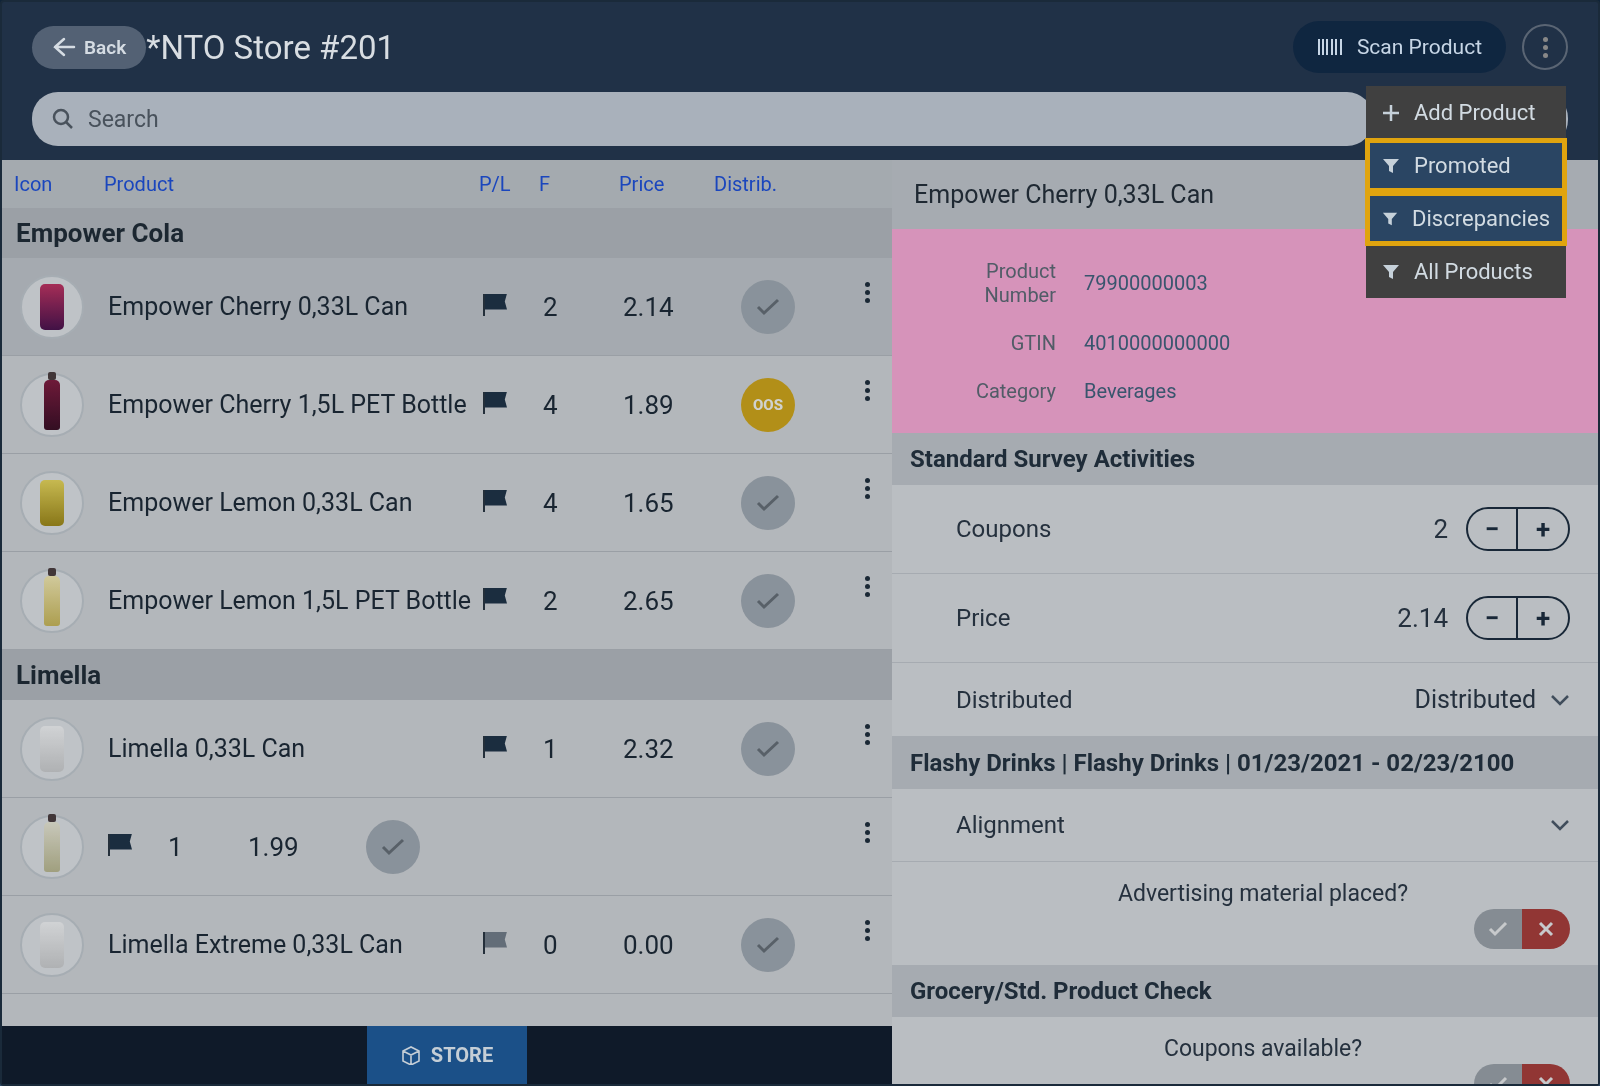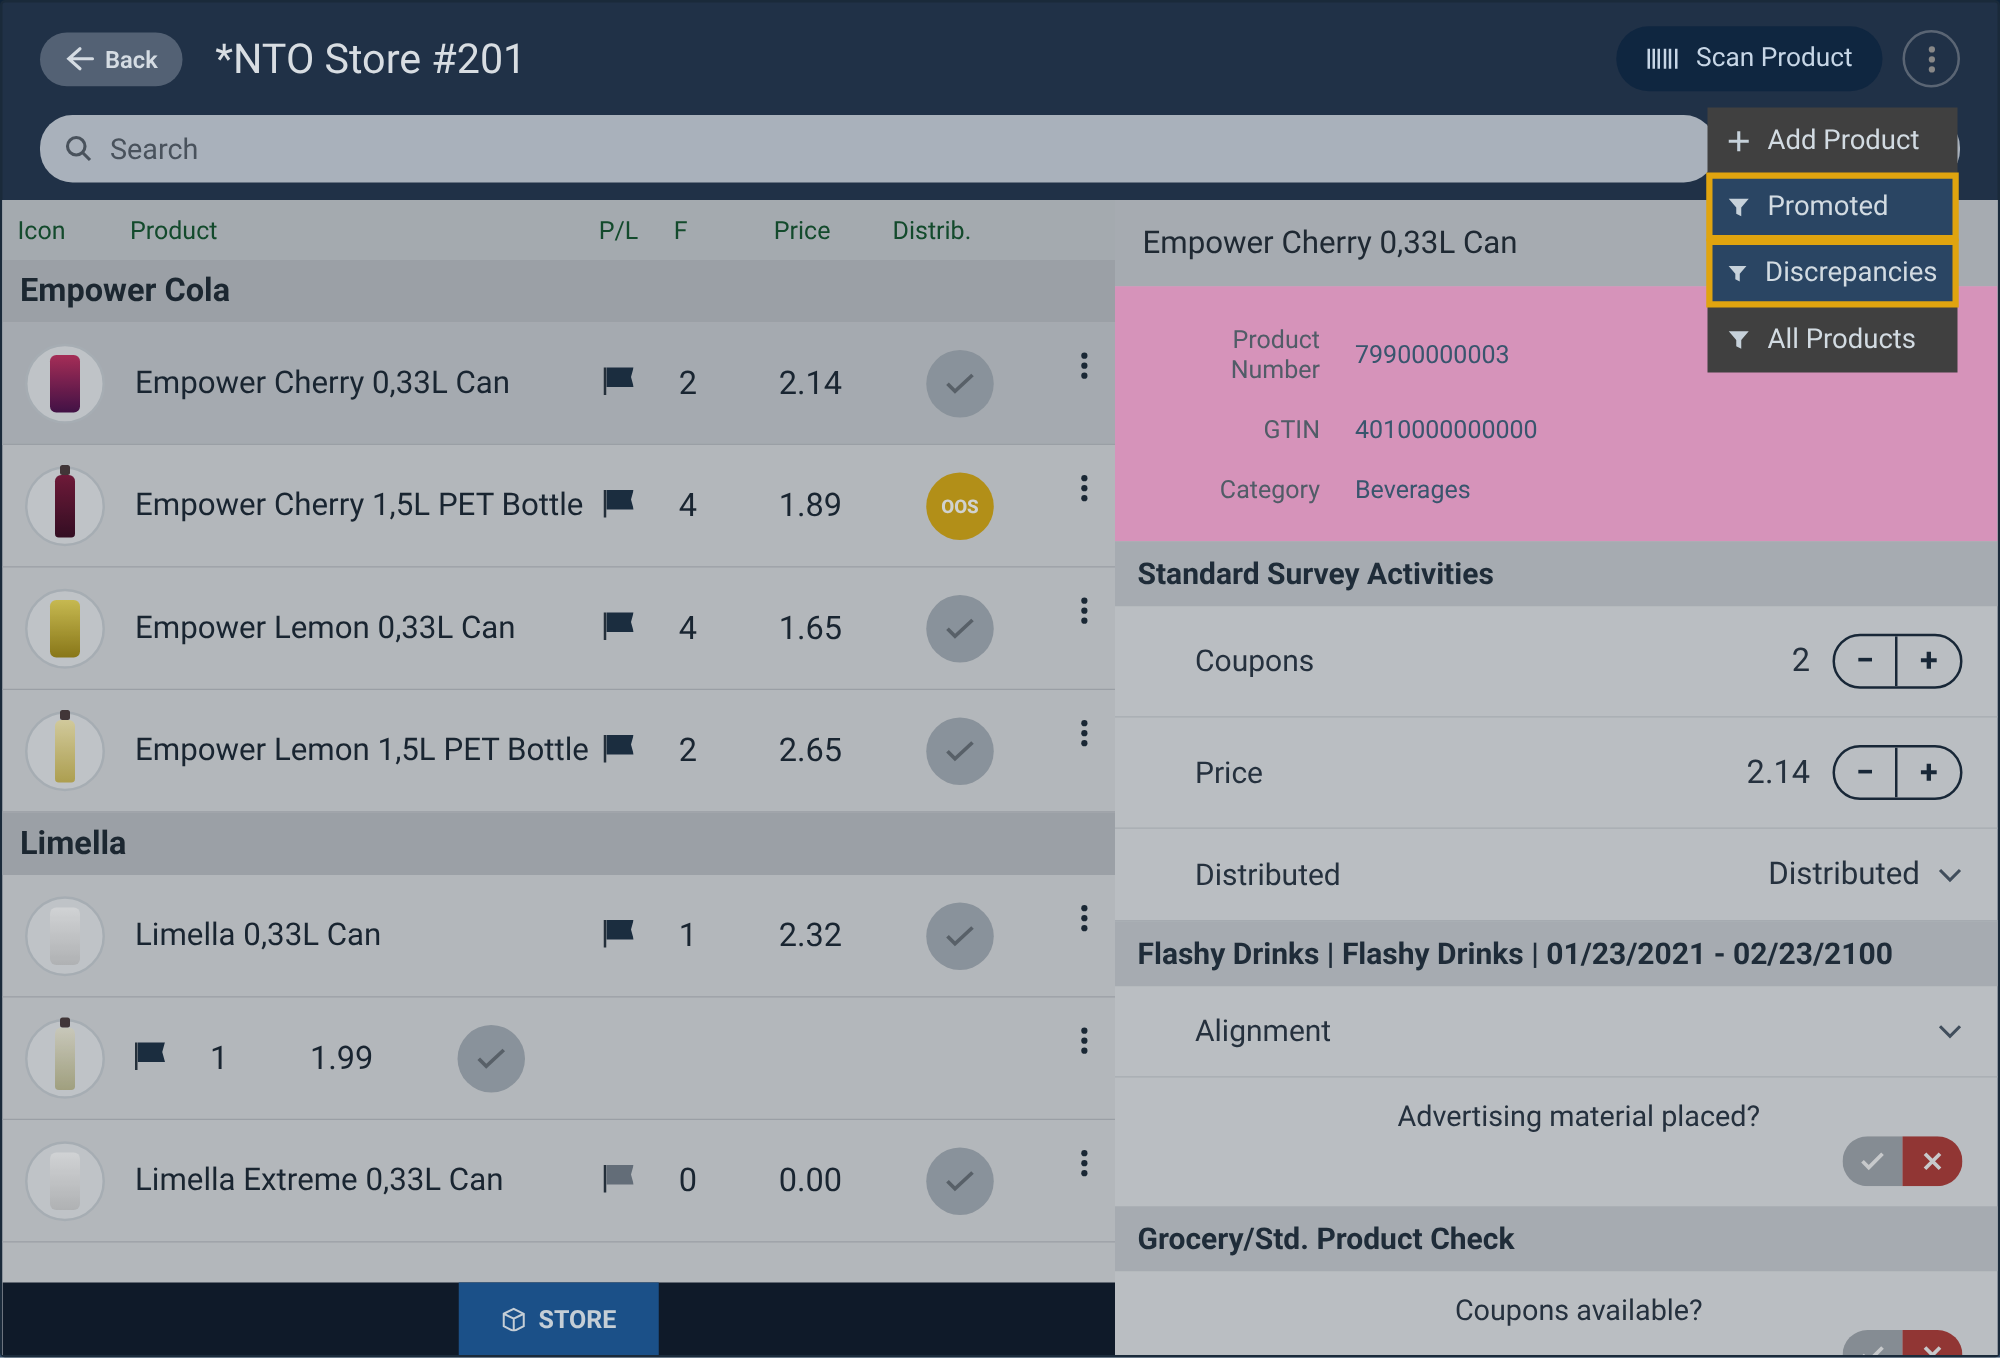--- a/index.html
+++ b/index.html
@@ -1,34 +1,34 @@
 <!DOCTYPE html>
 <html><head>
 <meta charset="utf-8">
 <style>
   * { box-sizing: border-box; margin: 0; padding: 0; font-family: -apple-system, "Segoe UI", Roboto, sans-serif; }
   body { width: 1600px; height: 1086px; background: linear-gradient(180deg, #0f2338 0%, #2f4a66 100%); padding: 0; overflow: hidden; }
   .frame { width: 100%; height: 100%; border: 2px solid #1a2a3a; border-radius: 4px; display:flex; flex-direction:column; background:#203147; }
   .topbar { height: 90px; display:flex; align-items:center; padding: 20px 30px; position:relative; }
   .back-btn { display:flex; align-items:center; background: rgba(180,190,200,0.35); border-radius: 24px; padding: 10px 20px; color:#d5dce3; cursor:pointer; font-size:19px; font-weight:600; }
   .back-btn svg { margin-right:8px; }
-  .title { color:#d8dde2; font-size:33px; margin-left:26px; font-weight:400; }
+  .title { color:#d8dde2; font-size:33px; font-weight:400; }
   .top-right { position:absolute; right:30px; display:flex; align-items:center; gap: 16px; }
   .scan-btn { background:#0f2640; border-radius: 30px; padding: 14px 24px; color:#c7d6e6; font-size:21px; display:flex; align-items:center; gap:12px;}
   .kebab { width:46px; height:46px; border-radius:50%; border:2px solid rgba(200,200,200,0.35); display:flex; align-items:center; justify-content:center; color:#bac3cc; }
   .dots { display:flex; flex-direction:column; gap:3px;}
   .dots span{ width:5px;height:5px;background:#888;border-radius:50%;}
   .searchbar { display:flex; align-items:center; padding: 0 30px 14px 30px; gap:20px; }
   .search-input { flex:1; background: rgba(215,220,225,0.75); border-radius: 26px; height:54px; display:flex; align-items:center; padding:0 20px; color:#49525c; font-size:23px; }
   .search-input svg { margin-right:14px; }
   .category-btn { background: rgba(215,220,225,0.75); border-radius:26px; height:54px; padding:0 24px; display:flex; align-items:center; color:#34404c; font-size:23px; gap:10px; min-width: 175px; }
   .work { flex:1; display:flex; overflow:hidden; position:relative; background:#d9dadc; }
   
   .left { width: 890px; display:flex; flex-direction:column; background:#d1d3d5; position:relative; }
-  .col-headers { display:flex; padding: 12px 0 12px 12px; color:#14532d; font-size:20px; background:#bfc3c7; }
+  .col-headers { display:flex; padding: 12px 0 12px 12px; color:#1d4ed8; font-size:20px; background:#bfc3c7; }
   .ch-icon{width:90px;} .ch-product{width:375px;} .ch-pl{width:60px;} .ch-f{width:80px;} .ch-price{width:95px;} .ch-distrib{width:95px;}
   .group-header { background:#b4b8bc; color:#1f2a33; font-size:26px; font-weight:700; padding: 10px 14px; }
   .row { display:flex; align-items:center; height:98px; border-bottom:1px solid #b3b7bb; padding-left:10px; position:relative;}
   .row.selected { background:#c0c4c8;}
   .icon-circle { width:64px; height:64px; border-radius:50%; border:2px solid #c1c7cc; background:#dfe1e3; display:flex; align-items:center; justify-content:center; margin-right:24px; margin-left:8px; }
   .can { width:24px; height:46px; background: linear-gradient(#c0315f,#4b104b); border-radius:5px; }
   .can.yellow { background: linear-gradient(#e7d558,#9e8716); }
   .can.white { background: linear-gradient(#f3f3f3,#cccccc); }
   .bottle { width:16px; height:50px; background: linear-gradient(#7f1a3c,#3a0c22); border-radius: 5px 5px 3px 3px; position:relative;}
   .bottle::before{content:'';position:absolute;top:-8px;left:4px;width:8px;height:8px;background:#4a3b3b;border-radius:2px;}

